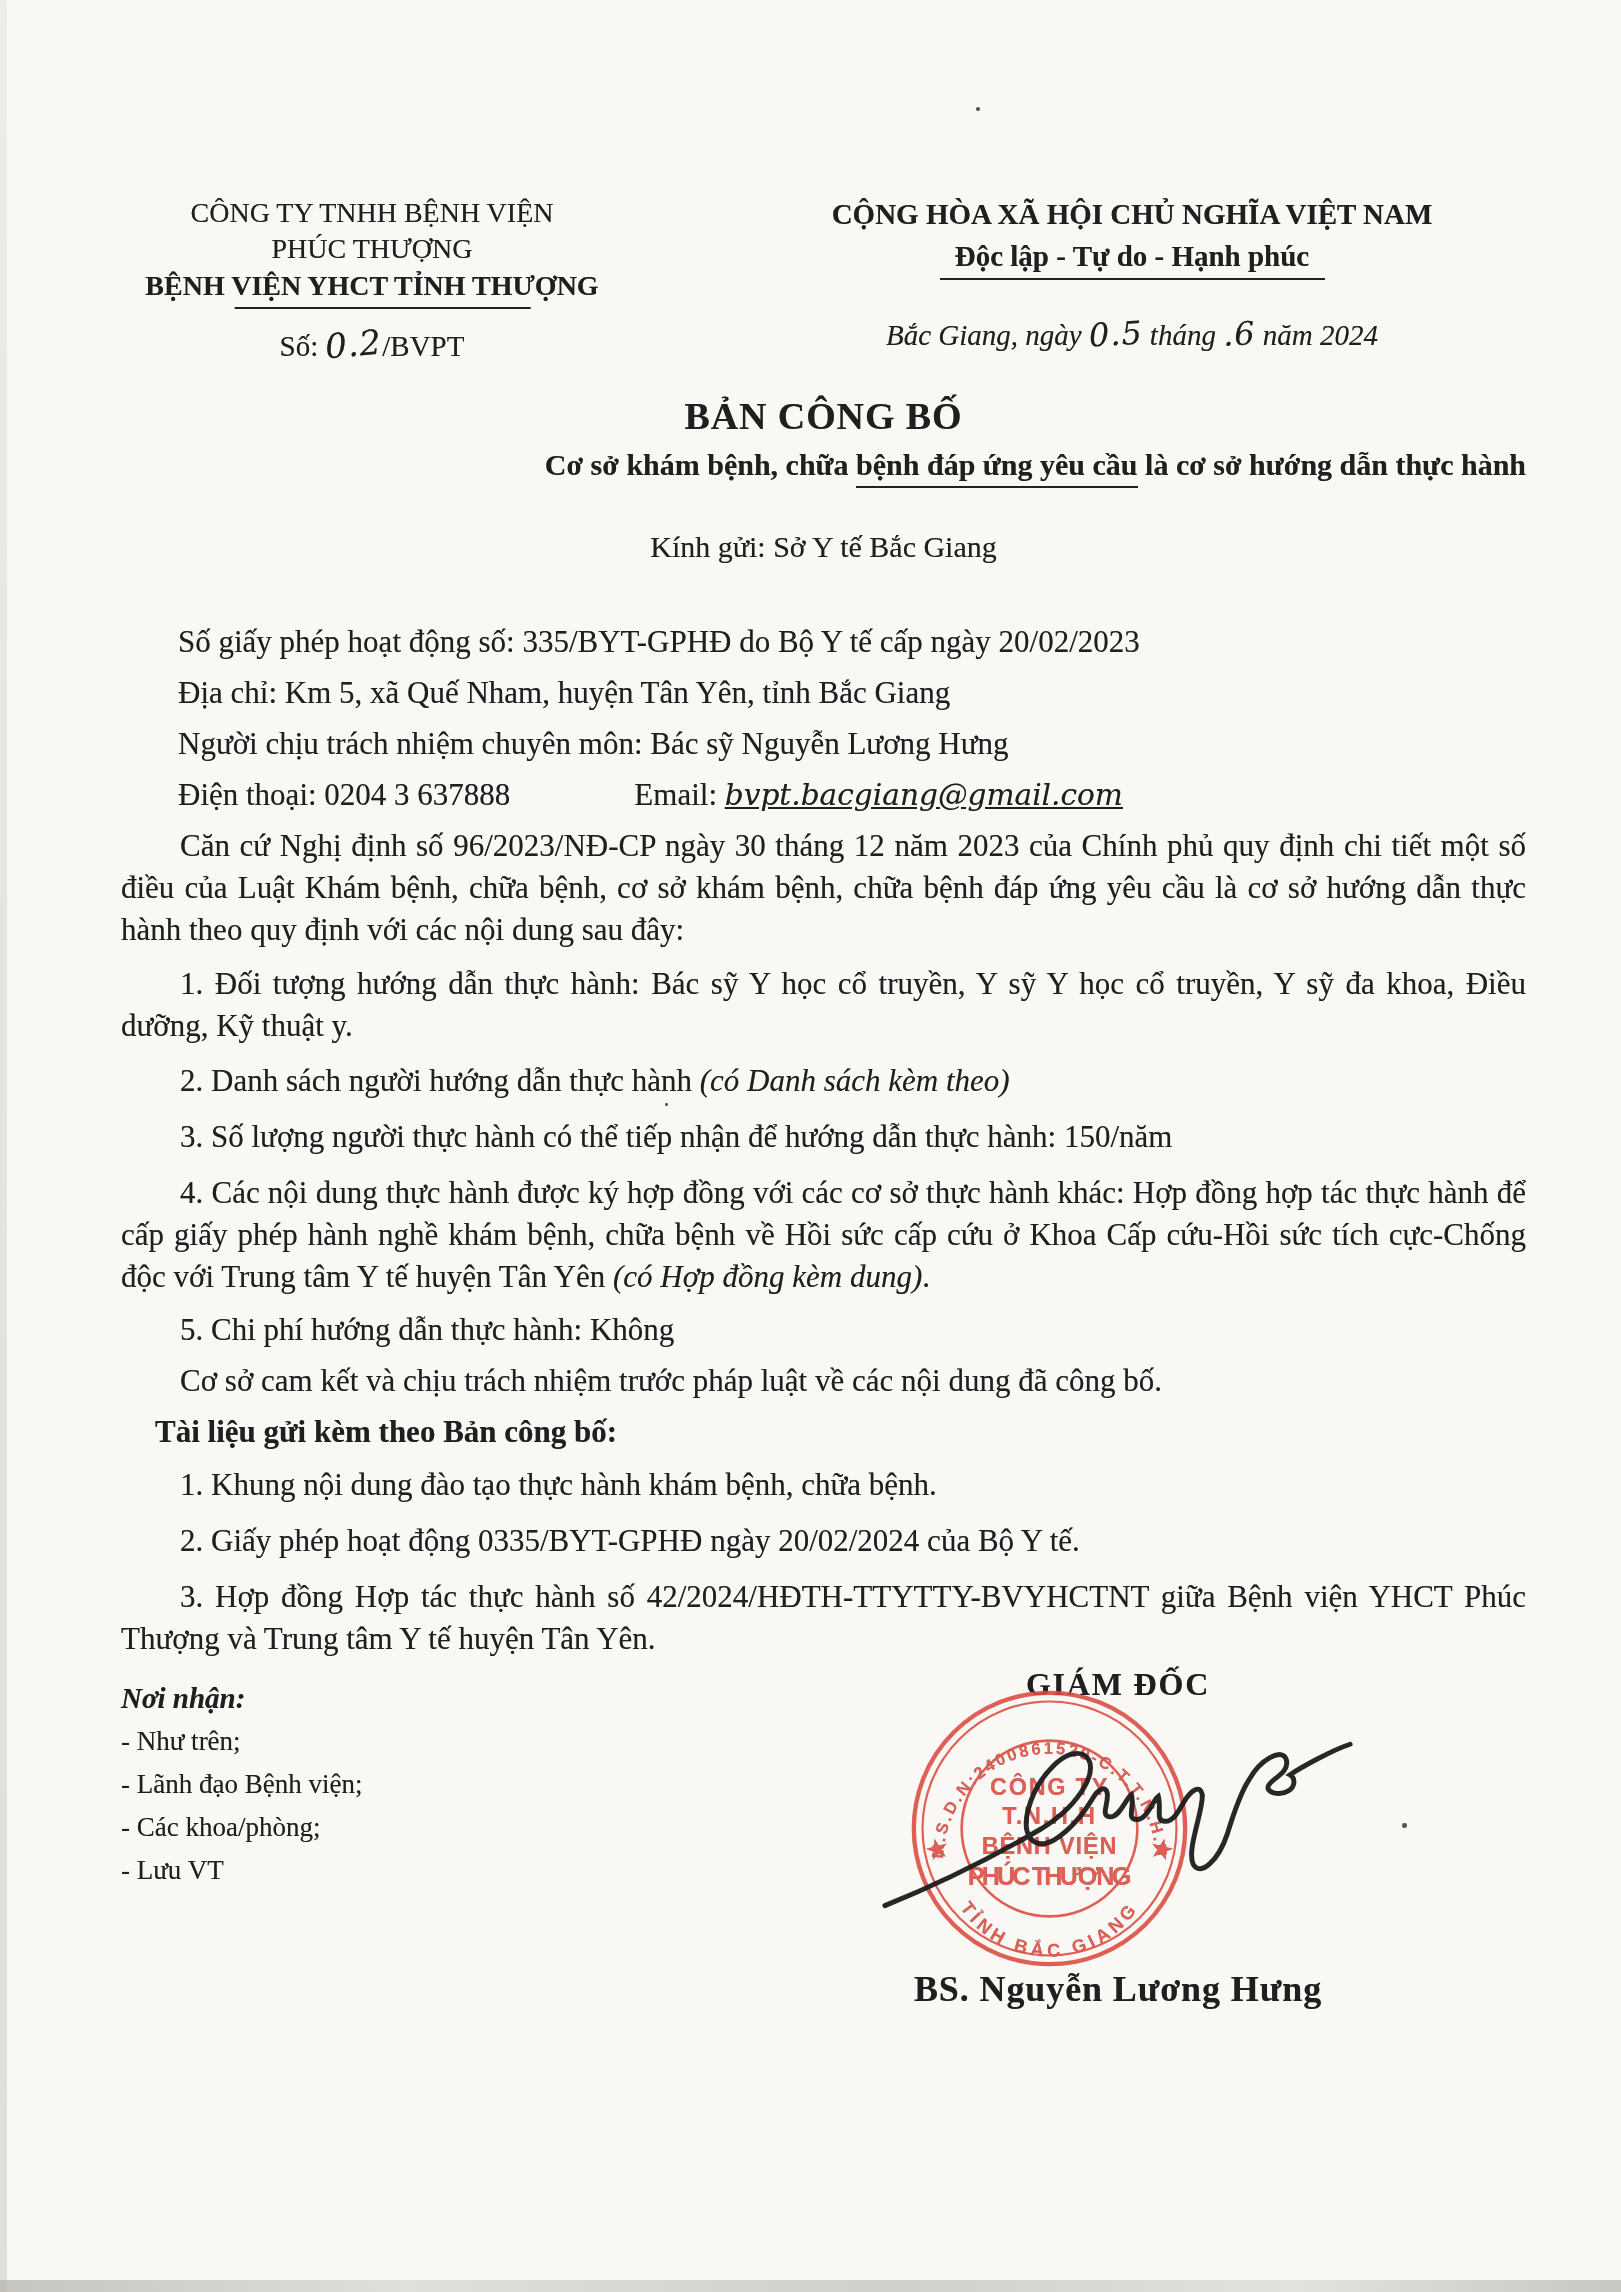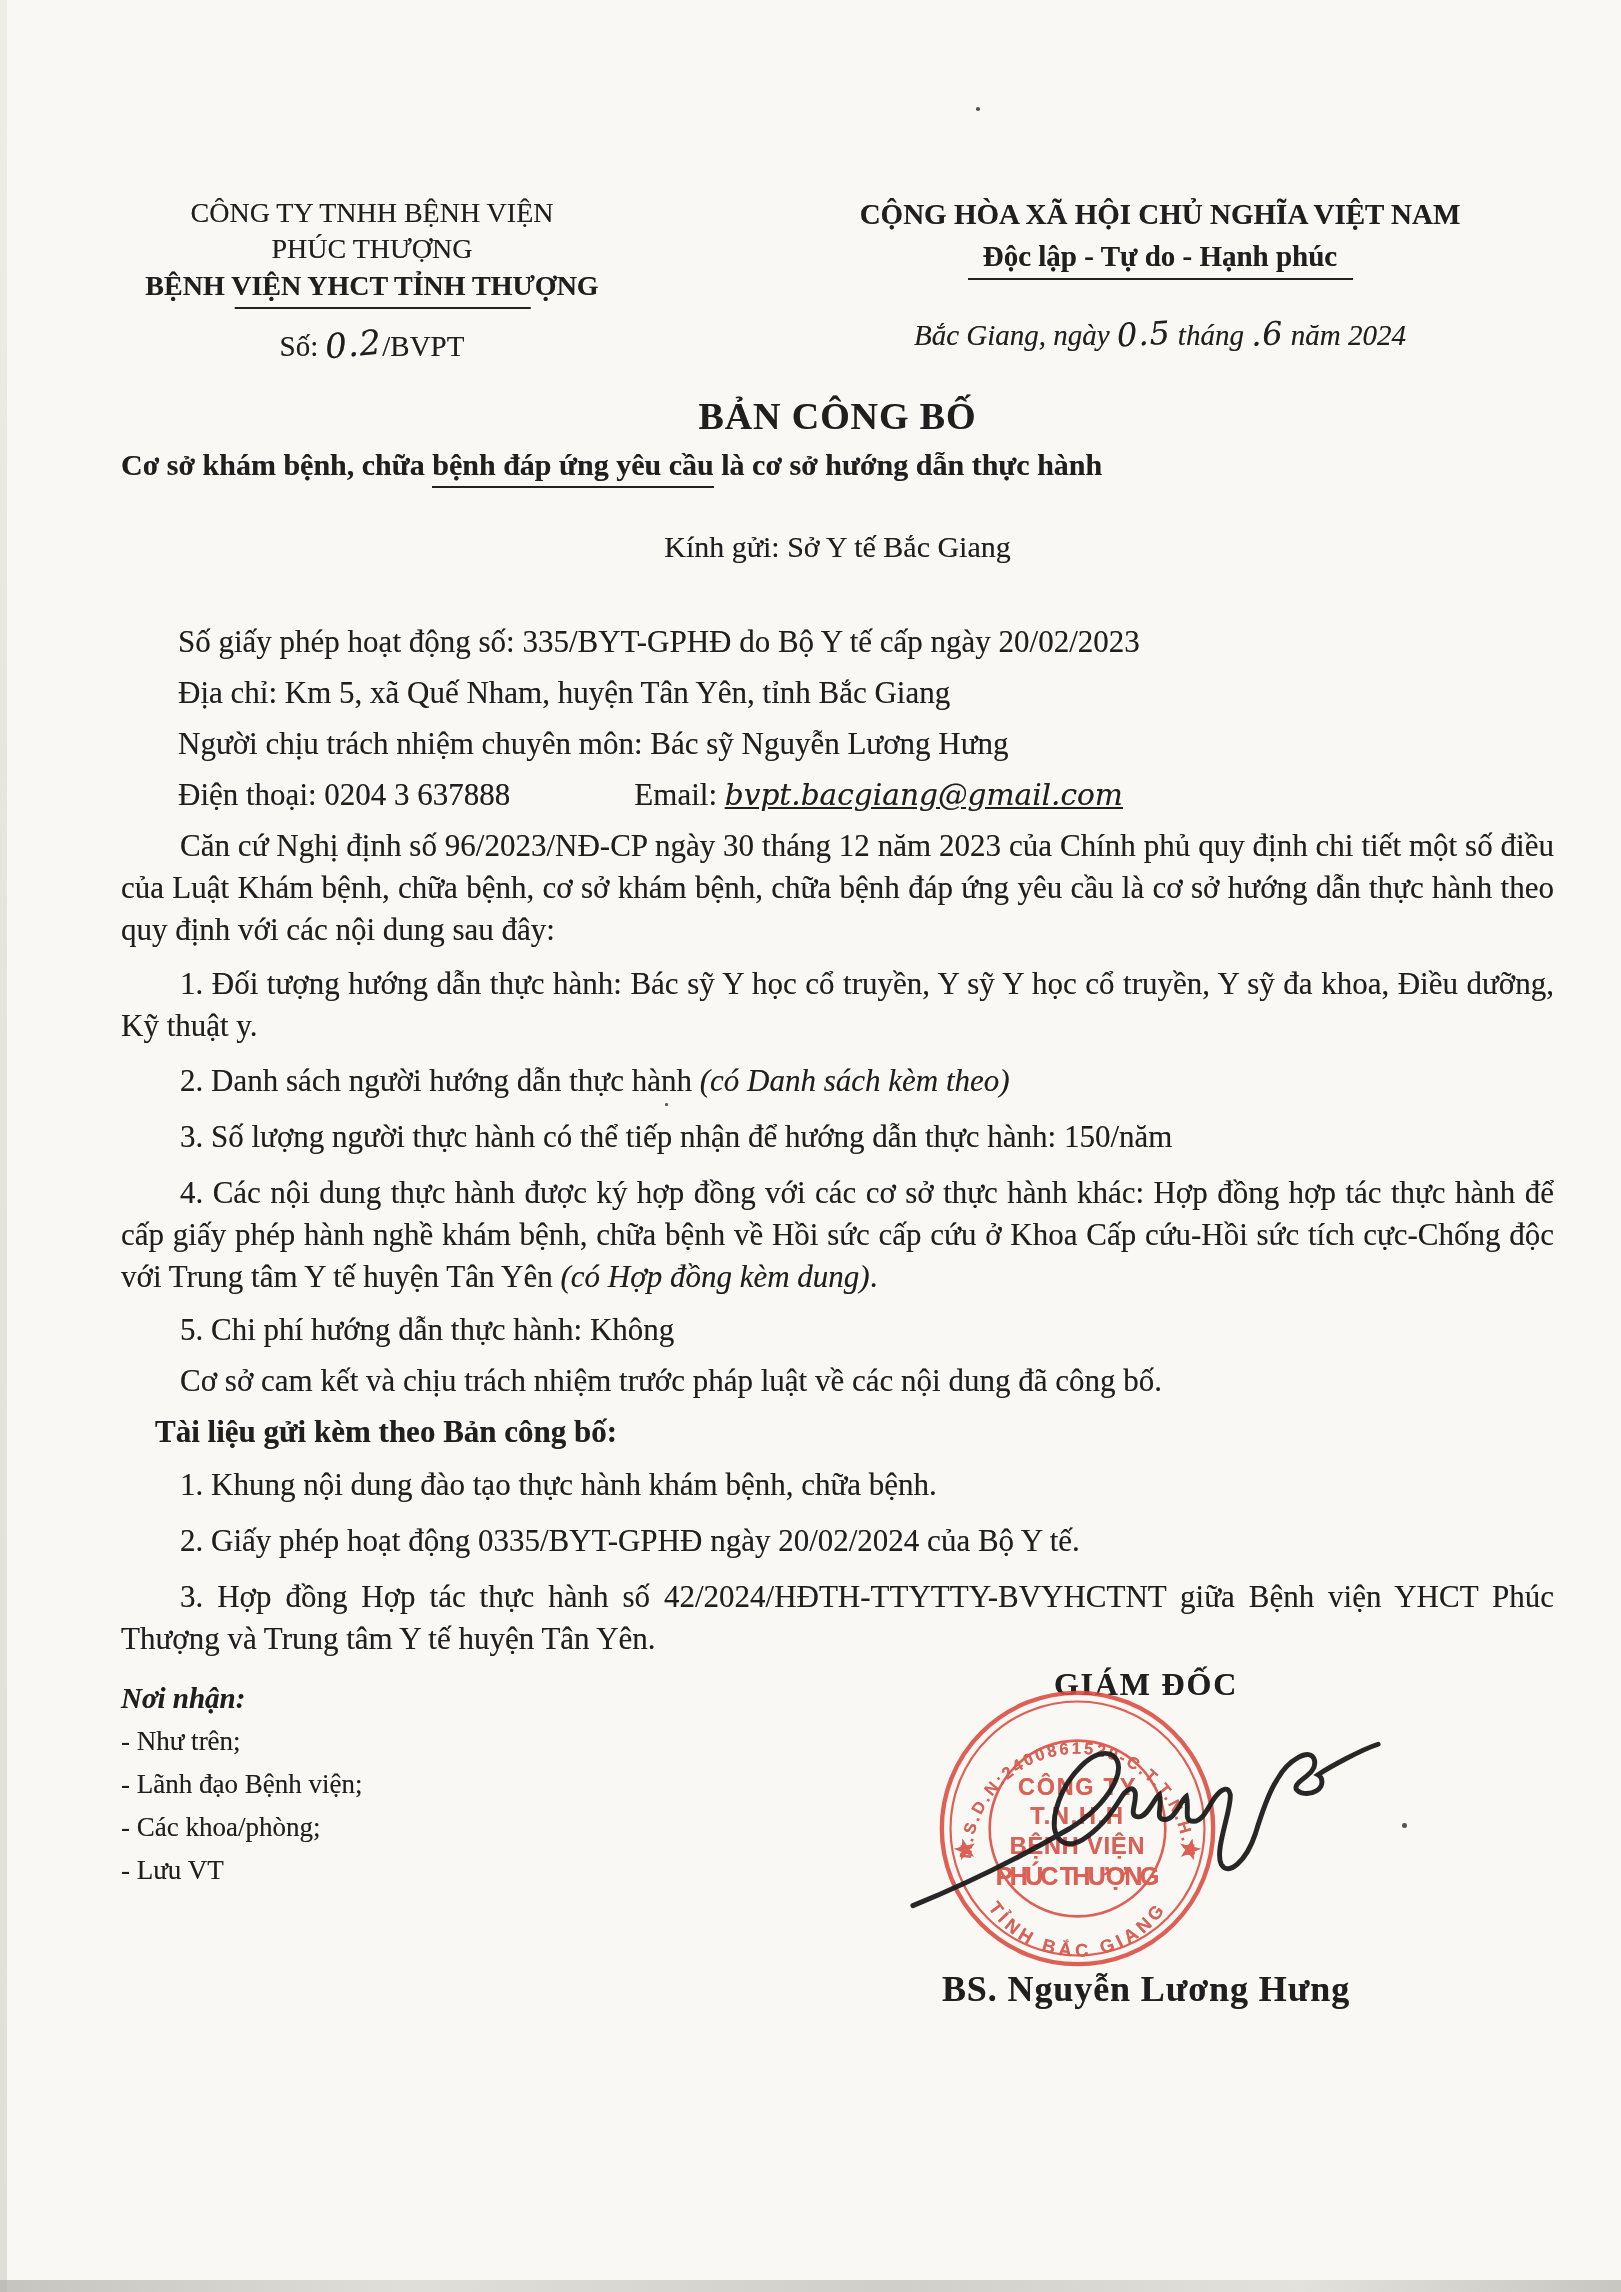--- a/index.html
+++ b/index.html
@@ -6,21 +6,21 @@
   .page{
     position:relative;
     width:1622px;height:2293px;
     margin:0 auto;
     background:#f9f8f4;
     font-family:"Liberation Serif",serif;
     color:#1f1f1f;
     overflow:hidden;
     text-shadow:0 0 0.5px rgba(30,30,30,.5);
   }
-  .content{padding:195px 68px 0 121px;}
+  .content{padding:195px 96px 0 121px;}
 
   
   .hdr{display:flex;}
   .hdr-left{width:502px;text-align:center;font-size:28px;line-height:36px;}
   .hdr-left .l3{font-weight:bold;margin-top:0.9px;}
   .hdr-left .rule{width:296px;border-top:2.7px solid #222;margin:2.7px auto 0;transform:translateX(10.7px);}
   .doc-no{margin-top:18px;font-size:29px;}
   .hand{
     font-family:"DejaVu Serif",serif;font-style:italic;
     display:inline-block;transform:rotate(-5deg);
@@ -28,21 +28,21 @@
   }
   .hdr-right{width:788px;margin-left:auto;text-align:center;}
   .hdr-right .l1{font-weight:bold;font-size:29px;line-height:38px;}
   .hdr-right .l2{font-weight:bold;font-size:29px;line-height:36px;margin-top:5.4px;}
   .hdr-right .rule{width:385px;border-top:2.7px solid #222;margin:3.6px auto 0;}
   .date-line{margin-top:38px;font-style:italic;font-size:29px;}
   .date-line .hand{font-size:32px;transform:rotate(-3deg);}
 
   
   .doc-title{text-align:center;margin-top:30px;font-size:38px;font-weight:bold;letter-spacing:0.9px;}
-  .doc-subtitle{text-align:left;margin-top:10.7px;font-size:30px;font-weight:bold;}
+  .doc-subtitle{text-align:right;margin-top:10.7px;font-size:30px;font-weight:bold;}
   .doc-subtitle .us{border-bottom:2.7px solid #222;padding-bottom:4.5px;}
   .salutation{text-align:center;margin-top:48px;font-size:30px;}
 
   
   .info{margin-top:57px;font-size:31px;}
   .info .iline{padding-left:57px;line-height:42px;margin-bottom:9px;}
   .email-label{margin-left:124px;margin-top:24px;}
   .email-value{font-style:italic;text-decoration:underline;font-family:"DejaVu Serif",serif;font-size:29.6px;}
 
   .para{font-size:31px;line-height:42px;text-align:justify;text-indent:59px;margin:0;}

